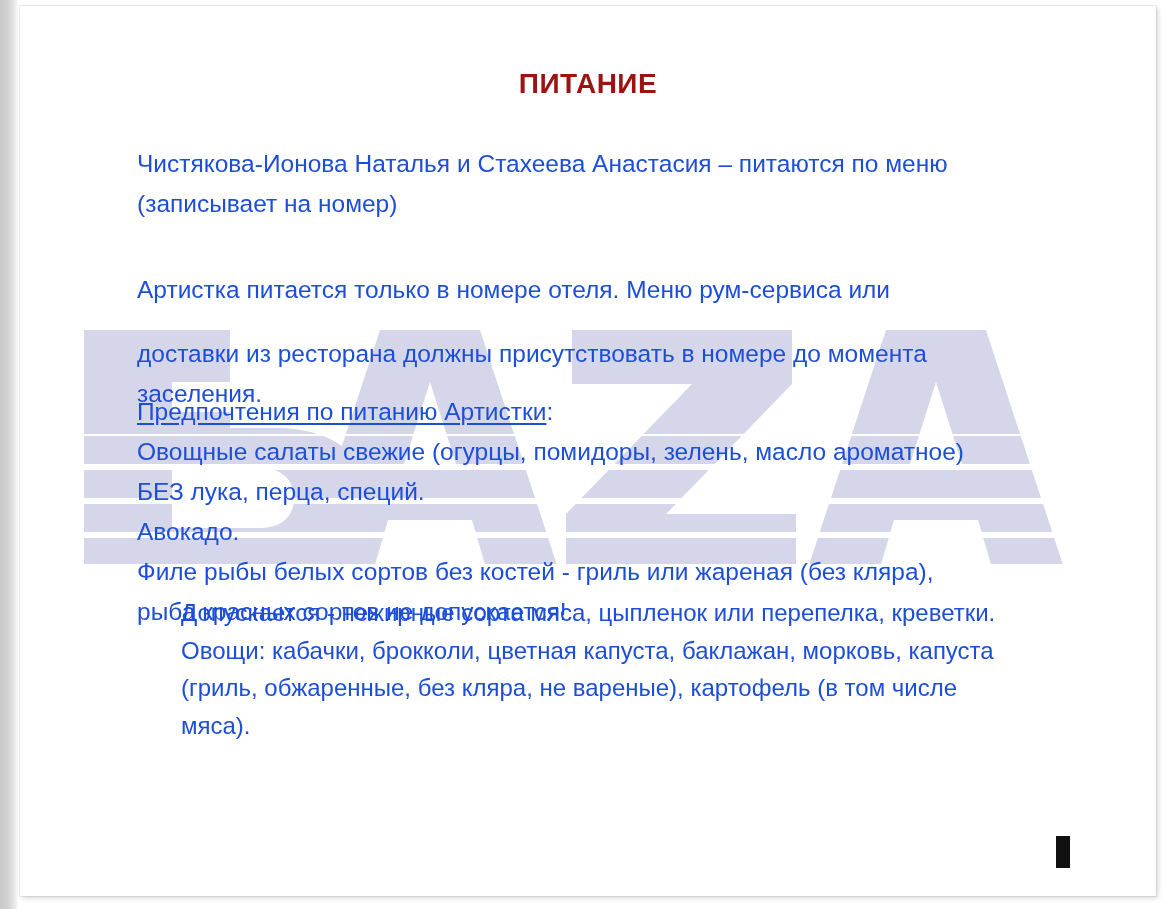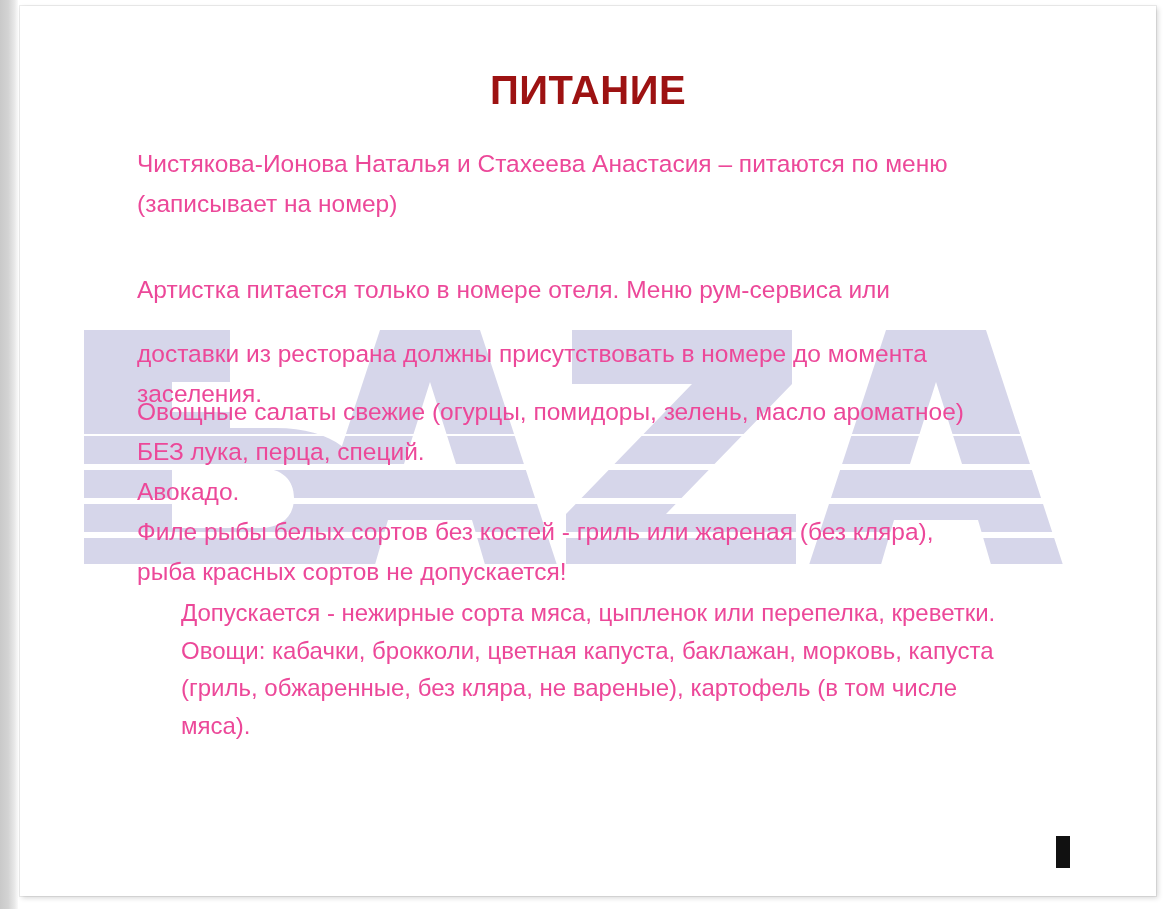--- a/index.html
+++ b/index.html
@@ -56,33 +56,33 @@
     width: 1136px;
     height: 890px;
   }
 
   .doc-title {
     position: absolute;
     left: 0;
     top: 62px;
     width: 1136px;
     text-align: center;
-    font-size: 40px;
+    font-size: 28px;
     font-weight: bold;
     letter-spacing: 0.5px;
     color: #9d1212;
   }
 
   .body-block {
     position: absolute;
     left: 117px;
     width: 938px;
     font-size: 24.5px;
     line-height: 40px;
-    color: #ec4899;
+    color: #1d4ed8;
   }
 
   #para-intro { top: 138px; }
   #para-room  { top: 240px; text-align: justify; text-justify: inter-word; }
   #para-prefs { top: 386px; }
   #para-allowed { top: 588px; }
 
   #para-room > span { display: block; }
   #para-room .just-line {
     text-align: justify;
@@ -180,20 +180,21 @@
 
       <div class="body-block" id="para-intro">Чистякова-Ионова Наталья и Стахеева Анастасия – питаются по меню (записывает на номер)</div>
 
       <div class="body-block" id="para-room">
         <span class="line just-line">Артистка питается только в номере отеля. Меню рум-сервиса или</span>
         <span class="line just-line">доставки из ресторана должны присутствовать в номере до момента</span>
         <span class="line">заселения.</span>
       </div>
 
       <div class="body-block" id="para-prefs">
+        <span class="line"><span class="u">Предпочтения по питанию Артистки</span><span>:</span></span>
         <span class="line">Овощные салаты свежие (огурцы, помидоры, зелень, масло ароматное)</span>
         <span class="line">БЕЗ лука, перца, специй.</span>
         <span class="line">Авокадо.</span>
         <span class="line">Филе рыбы белых сортов без костей - гриль или жареная (без кляра),</span>
         <span class="line">рыба красных сортов не допускается!</span>
       </div>
 
       <div class="body-block" id="para-allowed">
         <span class="line">Допускается - нежирные сорта мяса, цыпленок или перепелка, креветки.</span>
         <span class="line">Овощи: кабачки, брокколи, цветная капуста, баклажан, морковь, капуста</span>

